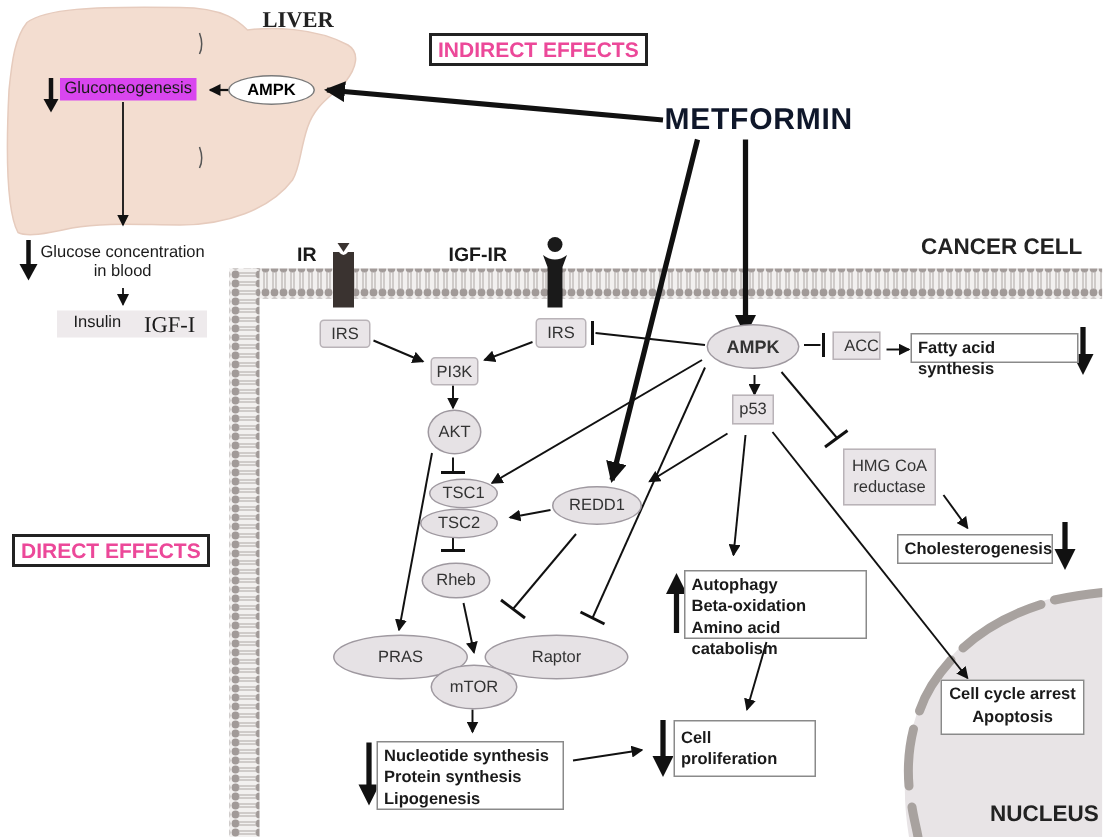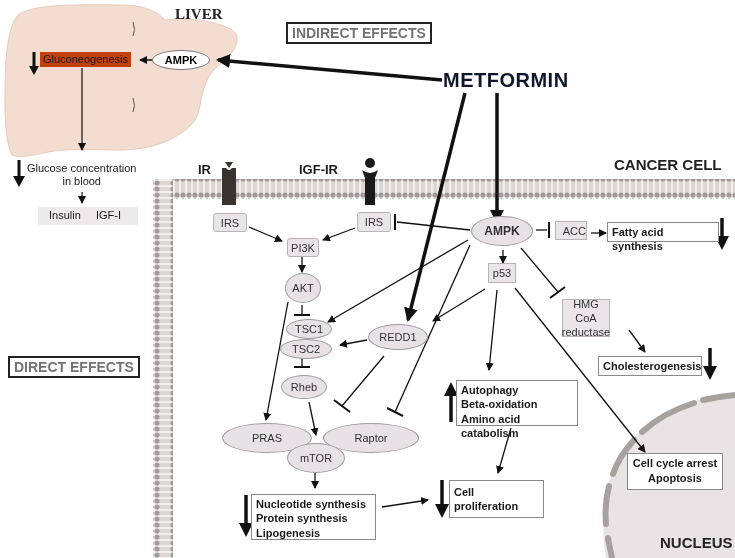--- a/index.html
+++ b/index.html
@@ -2,21 +2,21 @@
 <html><head>
 <meta charset="utf-8">
 <style>
   html, body { margin: 0; padding: 0; background: #ffffff; }
   #canvas { position: relative; width: 735px; height: 558px; overflow: hidden; background: #ffffff; font-family: "Liberation Sans", sans-serif; }
   svg#diagram { position: absolute; left: 0; top: 0; }
   .lbl { position: absolute; white-space: nowrap; color: #1a1a1a; line-height: 1.15; }
   .bold { font-weight: bold; }
   .title-xl { font-size: 20px; font-weight: bold; color: #0f172a; letter-spacing: 0.5px; }
   .title-l { font-size: 15px; font-weight: bold; color: #222; }
-  .effect-box { position: absolute; border: 2px solid #222; background: #fff; font-weight: bold; font-size: 14px; padding: 1px 4px; color: #737373; }
+  .effect-box { position: absolute; border: 2px solid #222; background: #fff; font-weight: bold; font-size: 14px; padding: 1px 4px; color: #ec4899; }
   .node-rect { position: absolute; background: #e9e5e8; border: 1px solid #b9b3b8; border-radius: 3px; font-size: 11px; text-align: center; color: #333; box-sizing: border-box; display: flex; align-items: center; justify-content: center; }
   .node-ell { position: absolute; background: #e6e2e5; border: 1px solid #9f99a0; border-radius: 50%; font-size: 11px; text-align: center; color: #333; box-sizing: border-box; display: flex; align-items: center; justify-content: center; }
   .out-box { position: absolute; background: #fff; border: 1px solid #8a8a8a; font-size: 11px; font-weight: bold; color: #1a1a1a; box-sizing: border-box; padding: 2px 4px; line-height: 1.3; }
   .pill-white { position: absolute; background: #fff; border: 1px solid #7a7a7a; border-radius: 50%; font-size: 11px; font-weight: bold; display: flex; align-items: center; justify-content: center; box-sizing: border-box; }
 </style>
 </head>
 <body>
 
 <div id="canvas">
 
@@ -166,28 +166,28 @@
       <line x1="382" y1="507" x2="428" y2="500" marker-end="url(#ah)"></line>
 
       <line x1="511" y1="428" x2="498" y2="473" marker-end="url(#ah)"></line>
     </g>
   </svg>
 
   <div class="lbl title-l" style="left:175px; top:6px;font-family:Liberation Serif, serif;">LIVER</div>
   <div class="pill-white" style="left:152px; top:50px; width:58px; height:20px;">
       <span>AMPK</span>
     </div>
-  <div class="lbl" style="left:40px; top:52px; font-size:11px; background:#c2410c; padding:1px 3px;">Gluconeogenesis</div>
+  <div class="lbl" style="left:40px; top:52px; font-size:11px; background:#d946ef; padding:1px 3px;">Gluconeogenesis</div>
   <div class="lbl" style="left:27px; top:162px; font-size:11px; text-align:center;">
     <div>Glucose concentration</div>
     <div style="text-align:center;">in blood</div>
   </div>
   <div style="position:absolute; left:38px; top:207px; width:100px; height:18px; background:#eeeaec;"></div>
   <div class="lbl" style="left:49px; top:209px; font-size:11px;">Insulin</div>
-  <div class="lbl" style="left:96px; top:209px; font-size:11px;">IGF-I</div>
+  <div class="lbl" style="left:96px; top:209px; font-size:15px;font-family:Liberation Serif, serif;">IGF-I</div>
 
   <div class="effect-box" style="left:286px; top:22px;">INDIRECT EFFECTS</div>
   <div class="effect-box" style="left:8px; top:356px;">DIRECT EFFECTS</div>
 
   <div class="lbl title-xl" style="left:443px; top:69px;">METFORMIN</div>
   <div class="lbl title-l" style="left:614px; top:156px;">CANCER CELL</div>
   <div class="lbl title-l" style="left:660px; top:534px;">NUCLEUS</div>
 
   <div class="lbl bold" style="left:198px; top:163px; font-size:13px;">IR</div>
   <div class="lbl bold" style="left:299px; top:163px; font-size:13px;">IGF-IR</div>
@@ -227,21 +227,21 @@
     </div>
   <div class="node-ell" style="left:471px; top:216px; width:62px; height:30px; font-weight:bold; font-size:12px;">
       <span>AMPK</span>
     </div>
   <div class="node-rect" style="left:555px; top:221px; width:32px; height:19px; border-radius:0;justify-content:flex-end;">
       <span>ACC</span>
     </div>
   <div class="node-rect" style="left:488px; top:263px; width:28px; height:20px; border-radius:0;">
       <span>p53</span>
     </div>
-  <div class="node-rect" style="left:562px; top:299px; width:48px; height:38px; border-radius:0; flex-direction:column; line-height:1.3;">
+  <div class="node-rect" style="left:562px; top:299px; width:62px; height:38px; border-radius:0; flex-direction:column; line-height:1.3;">
     <span>HMG CoA</span>
     <span>reductase</span>
   </div>
 
   <div class="out-box" style="left:607px; top:222px; width:112px; height:20px;">Fatty acid synthesis</div>
   <div class="out-box" style="left:598px; top:356px; width:104px; height:20px;">Cholesterogenesis</div>
   <div class="out-box" style="left:456px; top:380px; width:122px; height:46px;">
     <div>Autophagy</div>
     <div>Beta-oxidation</div>
     <div>Amino acid catabolism</div>

